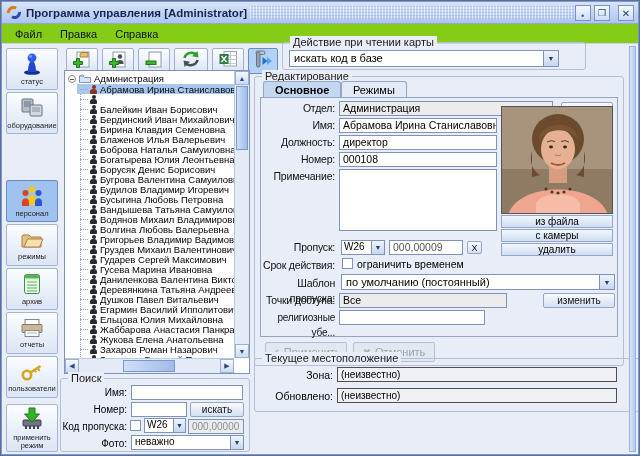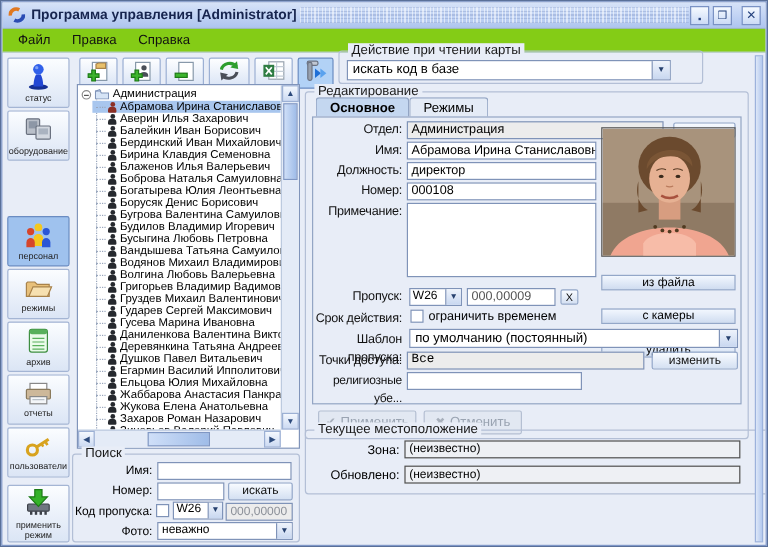--- a/index.html
+++ b/index.html
@@ -83,21 +83,21 @@
   .tab { position:absolute; top:4px; height:17px; padding:2px 11px; font-size:11px; border:1px solid #93a5c4;
     border-bottom:none; border-radius:3px 3px 0 0; background:#e4ebf6; }
   .tab.sel { background:#c4d7f0; font-weight:bold; }
   .tabpane { position:absolute; left:5px; top:20px; width:358px; height:240px; border:1px solid #93a5c4; background:#e8edf7; }
 
   .erow { position:absolute; left:2px; display:flex; align-items:flex-start; }
   .elabel { width:76px; flex:none; text-align:right; padding-right:4px; font-size:10.5px; letter-spacing:-0.2px; color:#111; line-height:15px; }
 
   .photo-panel { position:absolute; left:240px; top:8px; width:112px; }
   .photo-frame { width:112px; height:108px; border:1px solid #555; overflow:hidden; }
-  .photo-btn { width:112px; height:13px; margin-top:15px; border:1px solid #93a7c8;
+  .photo-btn { width:112px; height:13px; margin-top:1px; border:1px solid #93a7c8;
     background:linear-gradient(#f2f7fe,#cfdcf0); font-size:10px; display:flex; align-items:center; justify-content:center; }
 
   .big-btn { position:absolute; top:265px; width:82px; height:20px; border:1px solid #b4bfd2; border-radius:2px;
     background:#e2e8f2; color:#9aa4b2; font-size:11px; display:flex; align-items:center; justify-content:center; gap:4px; }
   .big-btn .glyph { font-size:10px; color:#a8b0bc; }
 
   .loc-field { position:absolute; height:15px; background:#eef0f4; border:1px solid #4f4f4f; padding:0 3px;
     font-size:10px; line-height:13px; }
 
   .splitter { position:absolute; left:627px; top:44px; width:7px; height:406px;
@@ -272,21 +272,20 @@
           </span>
         <span>Администрация</span>
       </div>
       <div class="tkids">
         <div class="trow sel">
             <span class="pico"></span>
             <span>Абрамова Ирина Станиславовна</span>
           </div>
         <div class="trow">
             <span class="pico"></span>
-            <span>Аверин Илья Захарович</span>
           </div>
         <div class="trow">
             <span class="pico"></span>
             <span>Балейкин Иван Борисович</span>
           </div>
         <div class="trow">
             <span class="pico"></span>
             <span>Бердинский Иван Михайлович</span>
           </div>
         <div class="trow">
@@ -498,21 +497,21 @@
       <div class="erow" style="top:178px;">
         <span class="elabel">Шаблон пропуска:</span>
       </div>
       <div class="combo" style="left:80px;top:176px;width:274px;height:16px;">
         <span class="val">по умолчанию (постоянный)</span>
         <span class="arrow"></span>
       </div>
 
       <div class="erow" style="top:195px;">
         <span class="elabel">Точки доступа:</span>
-        <div class="field ro" style="position:static;width:198px;font-family:Liberation Mono, monospace;">Все</div>
+        <div class="field ro" style="position:static;width:168px;">Все</div>
       </div>
       <div class="pbtn" style="left:282px;top:195px;width:72px;height:15px;font-size:10px;">изменить</div>
 
       <div class="erow" style="top:212px;">
         <span class="elabel" style="font-size:10px;">религиозные убе...</span>
         <div class="field" style="position:static;width:146px;"></div>
       </div>
     </div>
 
     <div class="big-btn" style="left:10px;">

